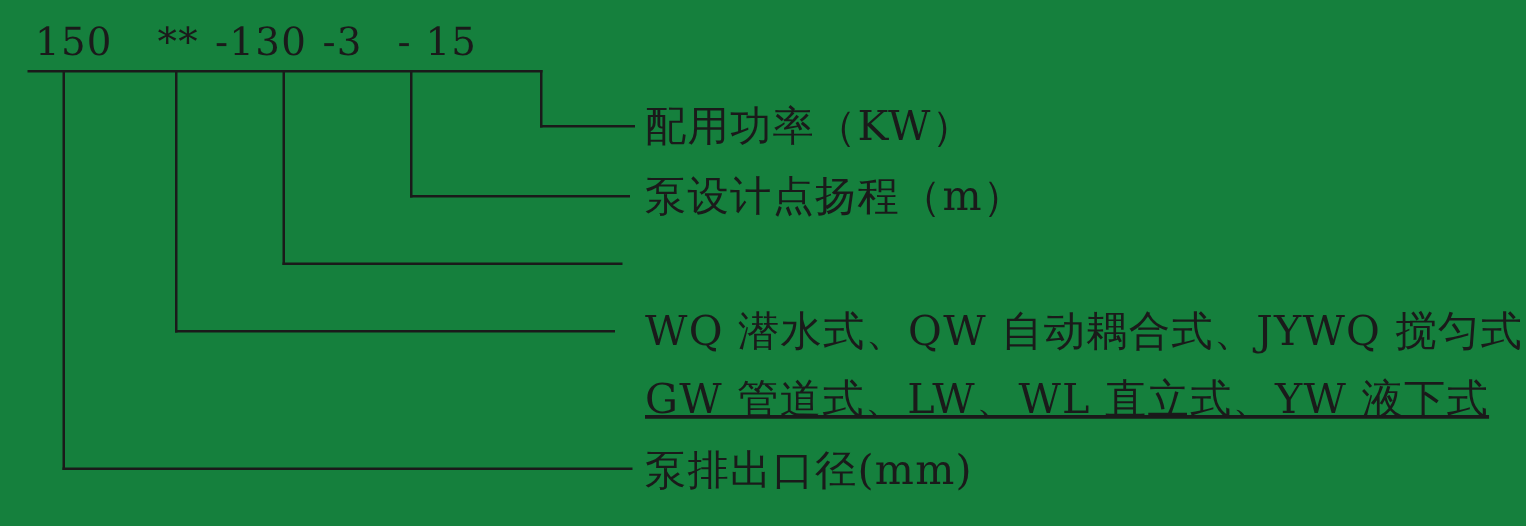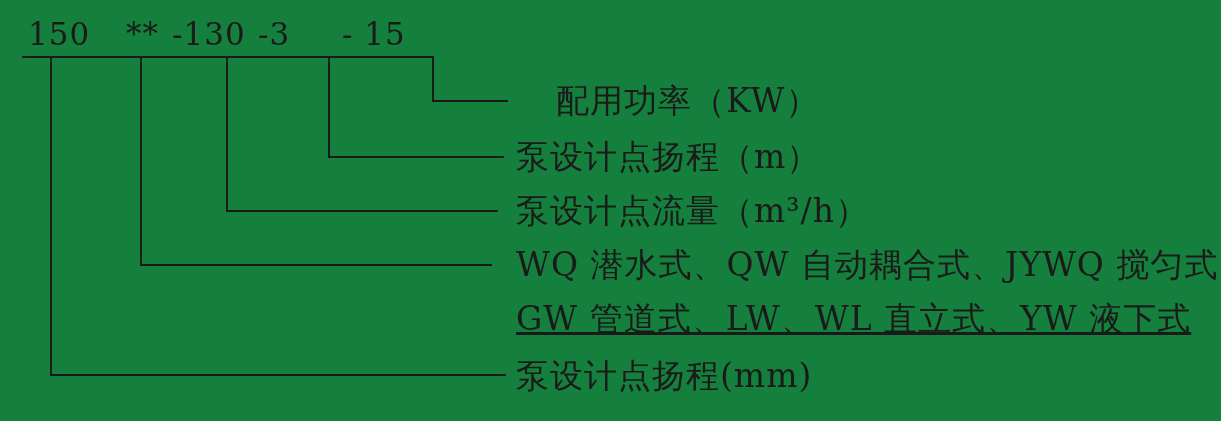--- a/index.html
+++ b/index.html
@@ -40,36 +40,35 @@
 </style>
 </head>
 <body>
 
 <div class="canvas">
 
   <span class="code-seg" style="left:28px;">150</span>
   <span class="code-seg" style="left:126px;">**</span>
   <span class="code-seg" style="left:172px;">-130</span>
   <span class="code-seg" style="left:258px;">-3</span>
-  <span class="code-seg" style="left:318px;margin-left:24px;">- 15</span>
+  <span class="code-seg" style="left:318px;">- 15</span>
 
   <div class="line hline" style="left:22px; top:56px; width:412px;"></div>
 
   <div class="line vline" style="left:50px;  top:56px; height:320px;"></div>
   <div class="line vline" style="left:140px; top:56px; height:210px;"></div>
   <div class="line vline" style="left:226px; top:56px; height:156px;"></div>
   <div class="line vline" style="left:328px; top:56px; height:102px;"></div>
   <div class="line vline" style="left:432px; top:56px; height:46px;"></div>
 
   <div class="line hline" style="left:432px; top:100px; width:76px;"></div>
   <div class="line hline" style="left:328px; top:156px; width:176px;"></div>
   <div class="line hline" style="left:226px; top:210px; width:272px;"></div>
   <div class="line hline" style="left:140px; top:264px; width:352px;"></div>
   <div class="line hline" style="left:50px;  top:374px; width:456px;"></div>
 
-  <div class="label" style="top:79px;margin-left:40px;">配用功率（KW）</div>
+  <div class="label" style="top:79px;">配用功率（KW）</div>
   <div class="label" style="top:135px;text-align:center;">泵设计点扬程（m）</div>
-  <div class="label" style="top:189px;">泵设计点流量（m³/h）</div>
   <div class="label" style="top:243px;">WQ 潜水式、QW 自动耦合式、JYWQ 搅匀式、</div>
   <div class="label" style="top:297px;text-decoration:underline;">GW 管道式、LW、WL 直立式、YW  液下式</div>
-  <div class="label" style="top:354px;">泵设计点扬程(mm)</div>
+  <div class="label" style="top:354px;">泵排出口径(mm)</div>
 
 </div>
 
 </body></html>

